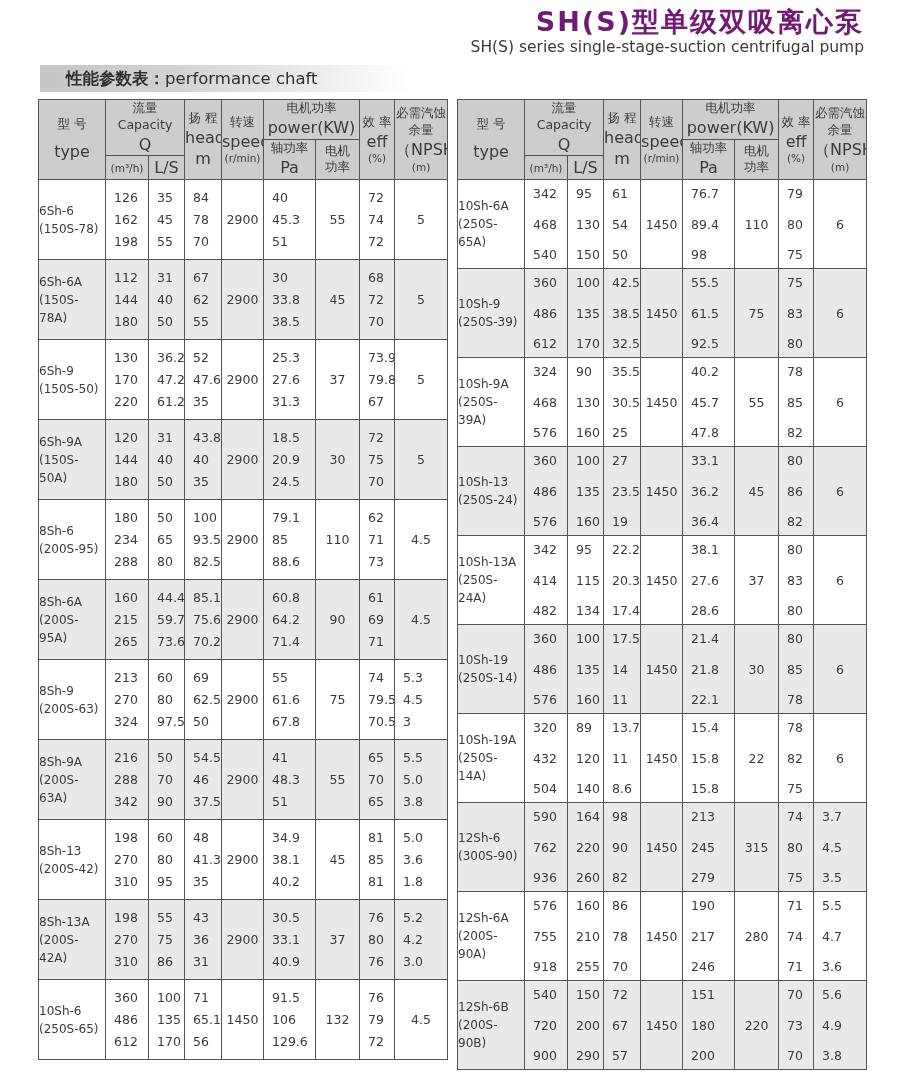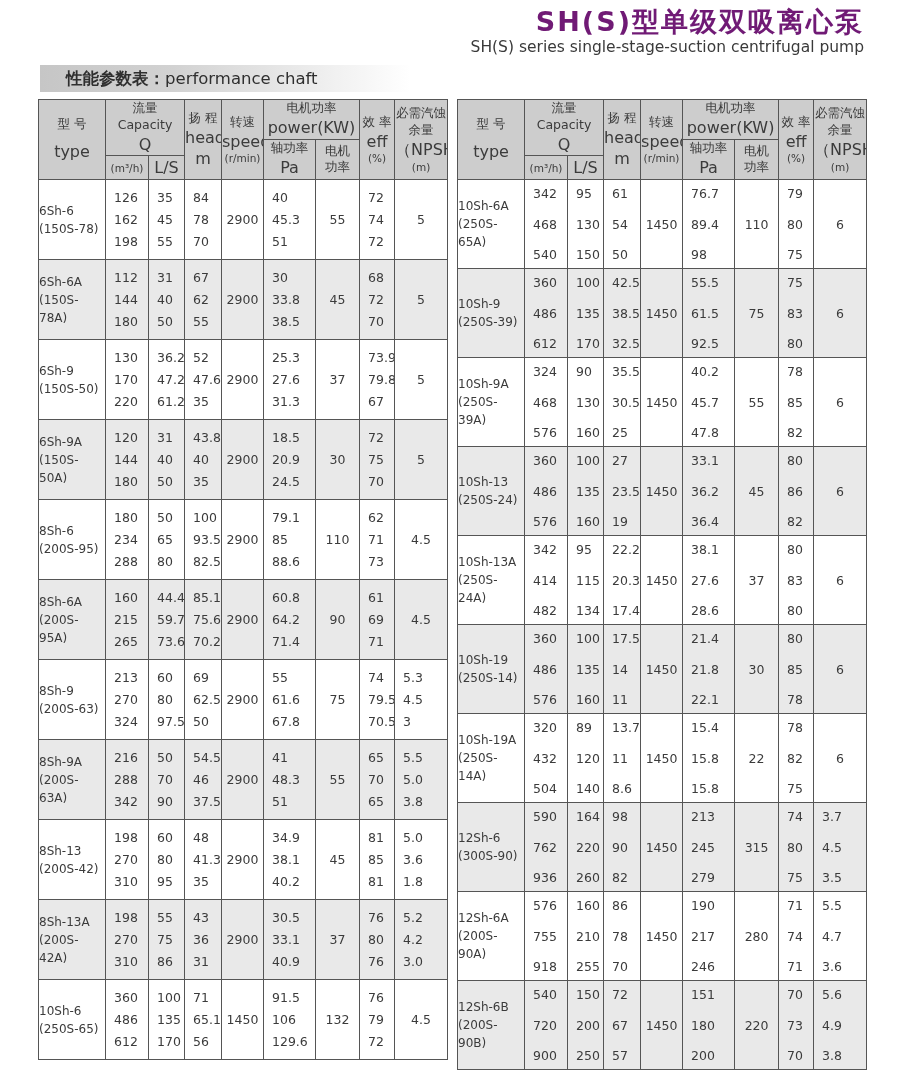--- a/index.html
+++ b/index.html
@@ -1113,21 +1113,21 @@
             <div class="stack">
               <div>540</div>
               <div>720</div>
               <div>900</div>
             </div>
           </td>
           <td>
             <div class="stack">
               <div>150</div>
               <div>200</div>
-              <div>250</div>
+              <div>290</div>
             </div>
           </td>
           <td>
             <div class="stack">
               <div>72</div>
               <div>67</div>
               <div>57</div>
             </div>
           </td>
           <td class="single">1450</td>

